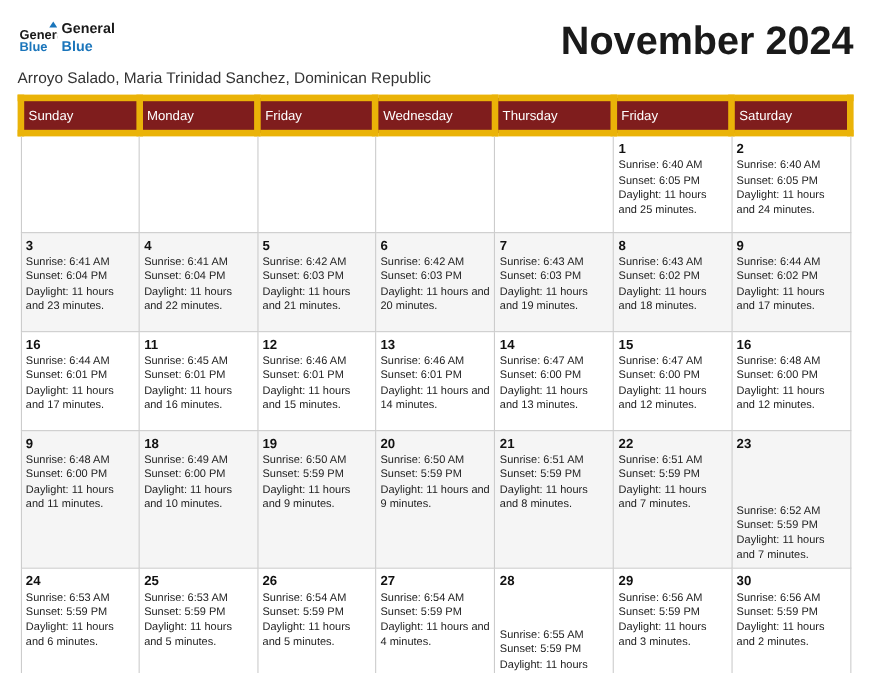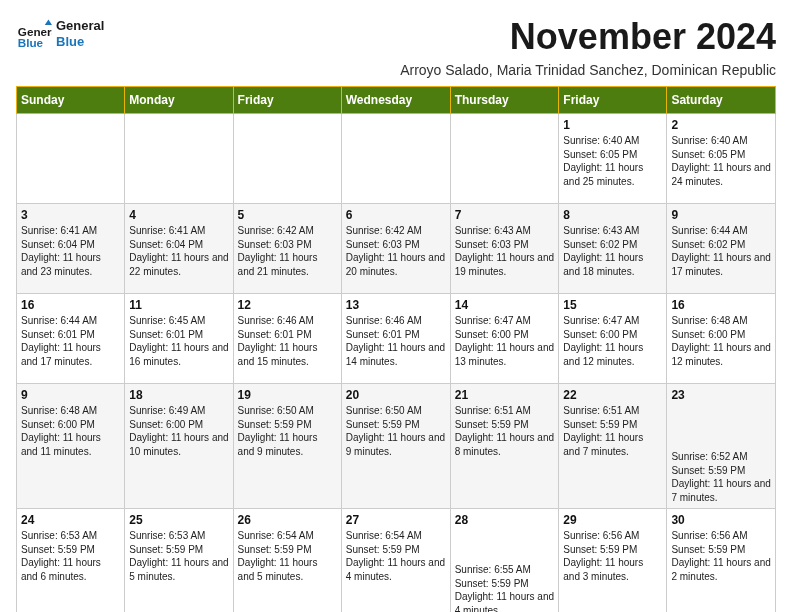--- a/index.html
+++ b/index.html
@@ -37,36 +37,36 @@
       text-align: right;
     }
     .month-title {
       font-size: 36px;
       font-weight: bold;
       color: #1a1a1a;
     }
     .subtitle {
       font-size: 14px;
       color: #333;
-      text-align: right;
+      text-align: left;
       margin-bottom: 8px;
     }
     .calendar-table {
       width: 100%;
       border-collapse: collapse;
       font-size: 11px;
     }
     .calendar-table th {
-      background: #4d7c0f;
+      background: #7f1d1d;
       color: #fff;
       padding: 6px 4px;
       text-align: left;
       font-size: 12px;
-      font-weight: bold;
-      border: 1px solid #eab308;
+      font-weight: normal;
+      border: 6px solid #eab308;
     }
     .calendar-table td {
       border: 1px solid #ccc;
       vertical-align: top;
       padding: 4px;
       width: 110px;
       height: 90px;
       background: #fff;
     }
     .calendar-table tr:nth-child(even) td {

